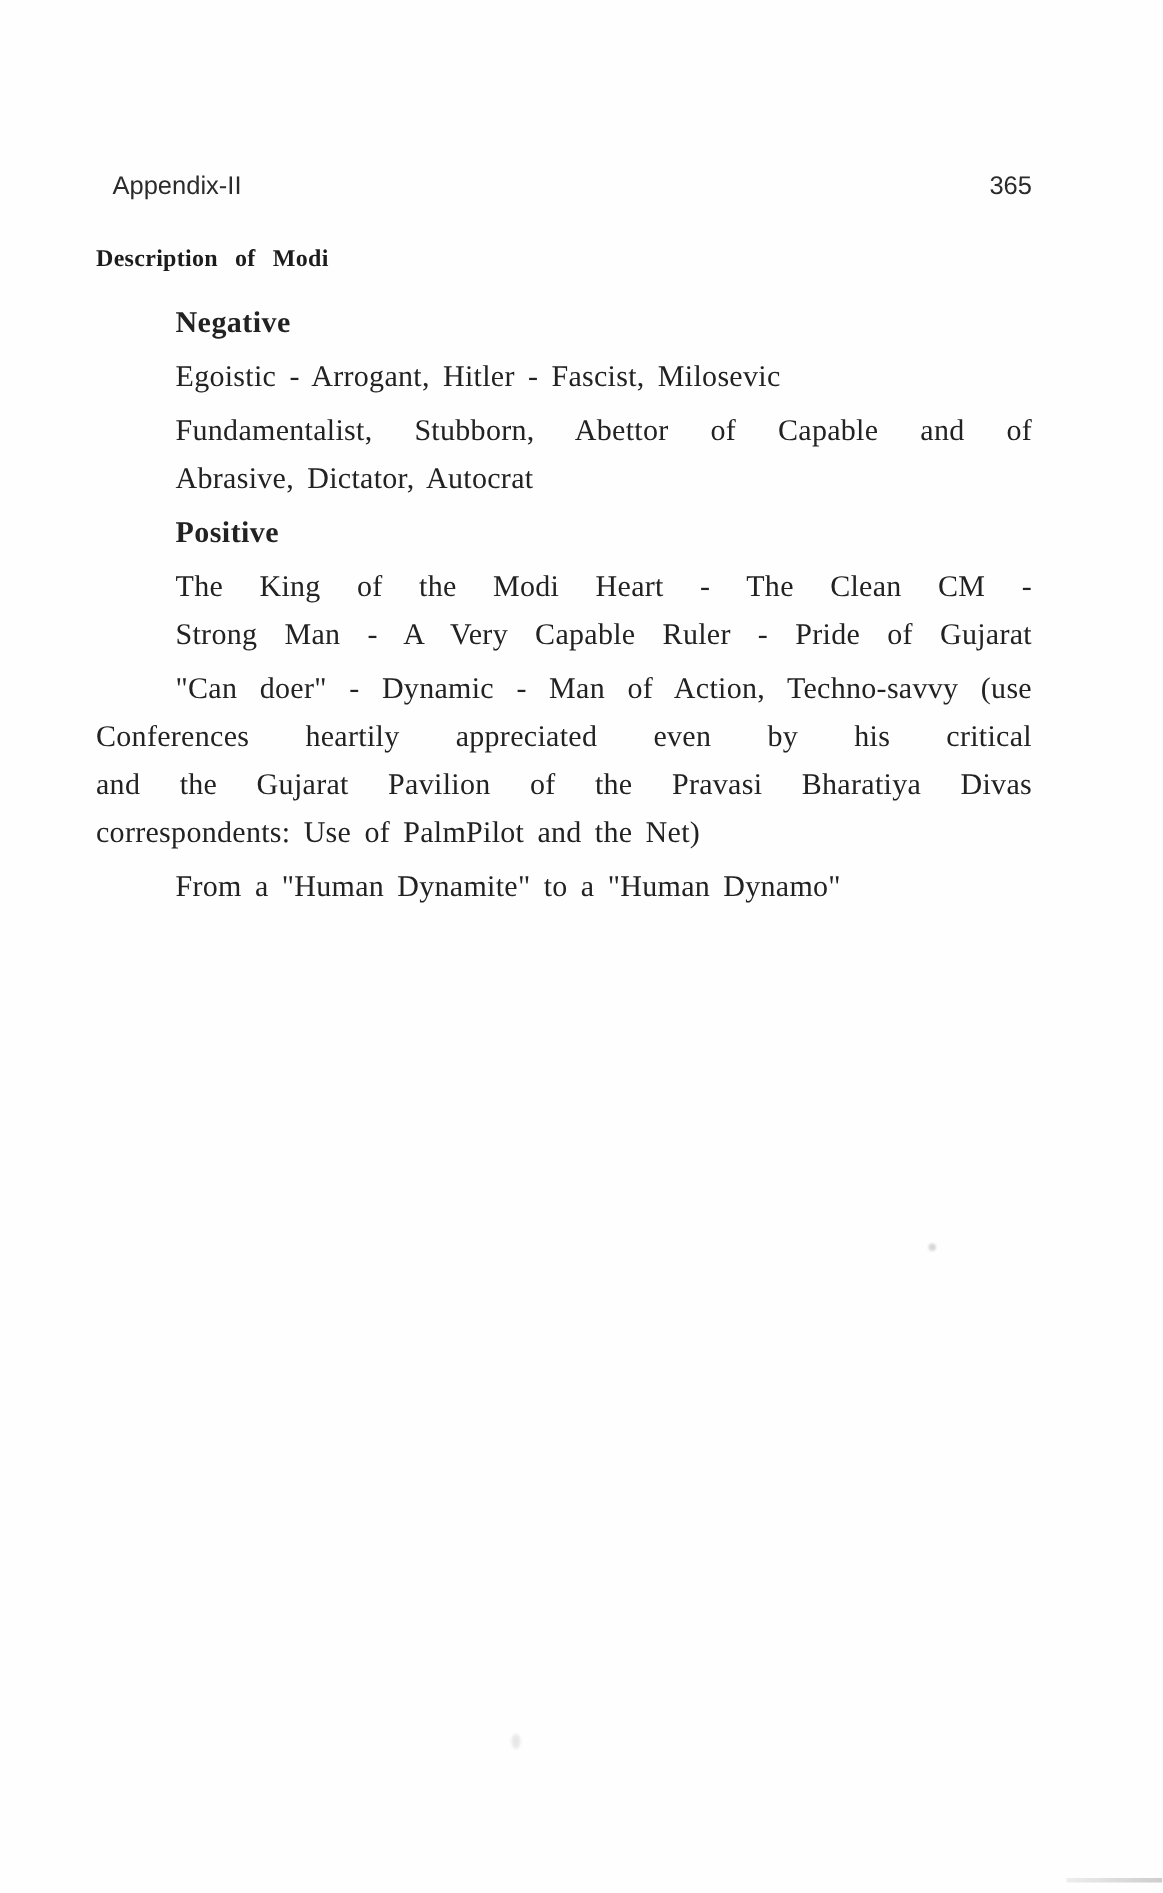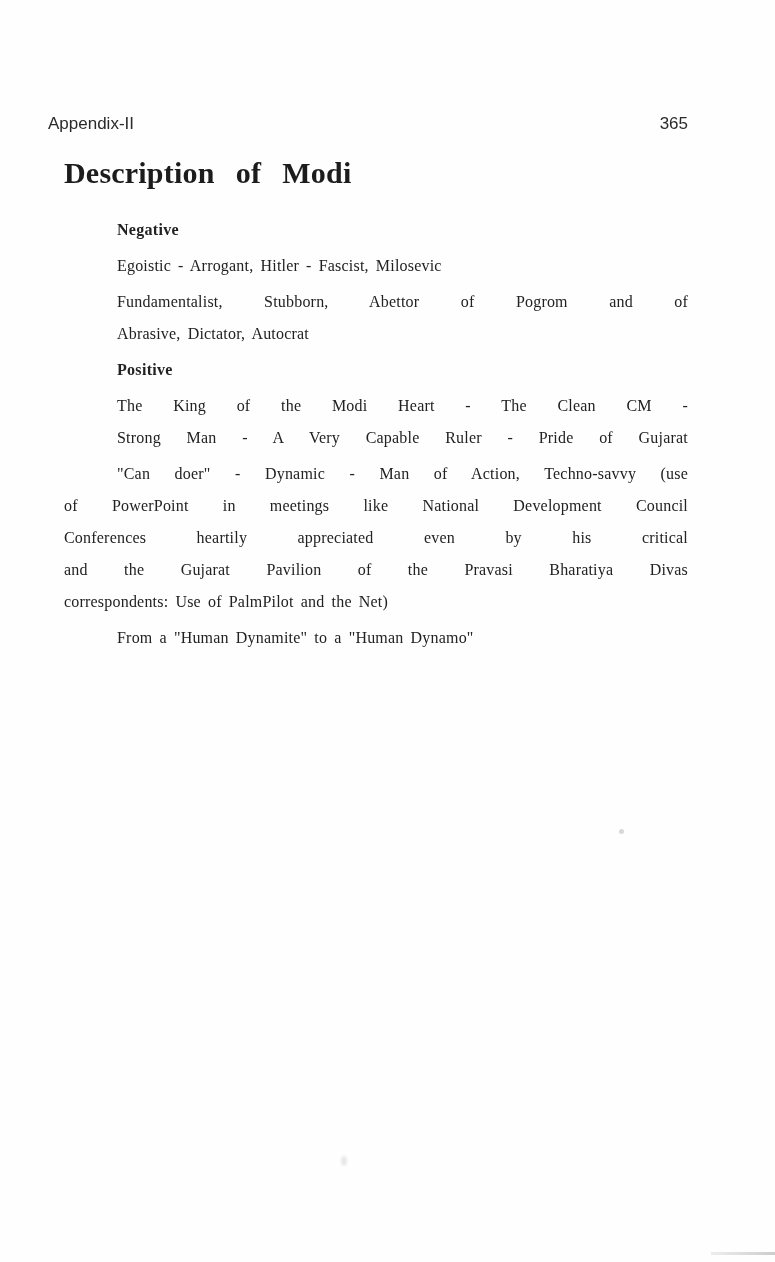--- a/index.html
+++ b/index.html
@@ -8,50 +8,50 @@
     width: 775px;
     height: 1262px;
     background: #fefefe;
     overflow: hidden;
     font-family: "Liberation Serif", serif;
   }
   
   .running-header {
     position: absolute;
     top: 112px;
-    left: 48px;
+    left: 75px;
     right: 87px;
     display: flex;
     justify-content: space-between;
     align-items: baseline;
     font-family: "Liberation Sans", sans-serif;
     font-size: 17px;
     line-height: 24px;
     color: #2b2b2b;
   }
   
   .content {
     position: absolute;
     top: 158px;
     left: 64px;
     width: 624px;
     color: #222222;
     filter: blur(0.3px);
   }
   .doc-title {
-    font-size: 30px;
+    font-size: 16px;
     font-weight: bold;
     line-height: 30px;
     word-spacing: 0.45em;
     letter-spacing: 0.2px;
     color: #1c1c1c;
-    margin: 0 0 26px 0;
+    margin: 0 0 11px 0;
   }
   .line {
-    font-size: 16px;
+    font-size: 20px;
     line-height: 32px;
     letter-spacing: 0.2px;
     word-spacing: 0.18em;
     margin: 0;
     white-space: normal;
   }
   .line.pend { margin-bottom: 4px; }        
   .line.indent { padding-left: 53px; }      
   .line.just {                               
     text-align: justify;
@@ -92,27 +92,26 @@
   <div class="running-header">
     <span>Appendix-II</span>
     <span>365</span>
   </div>
 
   <div class="content">
     <div class="doc-title">Description of Modi</div>
 
     <div class="line indent b pend">Negative</div>
     <div class="line indent pend">Egoistic - Arrogant, Hitler - Fascist, Milosevic</div>
-    <div class="line indent just">Fundamentalist, Stubborn, Abettor of Pogrom and of</div>
+    <div class="line indent just">Fundamentalist, Stubborn, Abettor of Capable and of</div>
     <div class="line indent pend">Abrasive, Dictator, Autocrat</div>
     <div class="line indent b pend">Positive</div>
     <div class="line indent just">The King of the Modi Heart - The Clean CM -</div>
     <div class="line indent just pend">Strong Man - A Very Capable Ruler - Pride of Gujarat</div>
     <div class="line indent just">"Can doer" - Dynamic - Man of Action, Techno-savvy (use</div>
-    <div class="line just">of PowerPoint in meetings like National Development Council</div>
     <div class="line just">Conferences heartily appreciated even by his critical</div>
     <div class="line just">and the Gujarat Pavilion of the Pravasi Bharatiya Divas</div>
     <div class="line pend">correspondents: Use of PalmPilot and the Net)</div>
     <div class="line indent">From a "Human Dynamite" to a "Human Dynamo"</div>
   </div>
 
   <div class="artifact speck-dot"></div>
   <div class="artifact speck-smudge"></div>
   <div class="artifact corner-line"></div>
 

